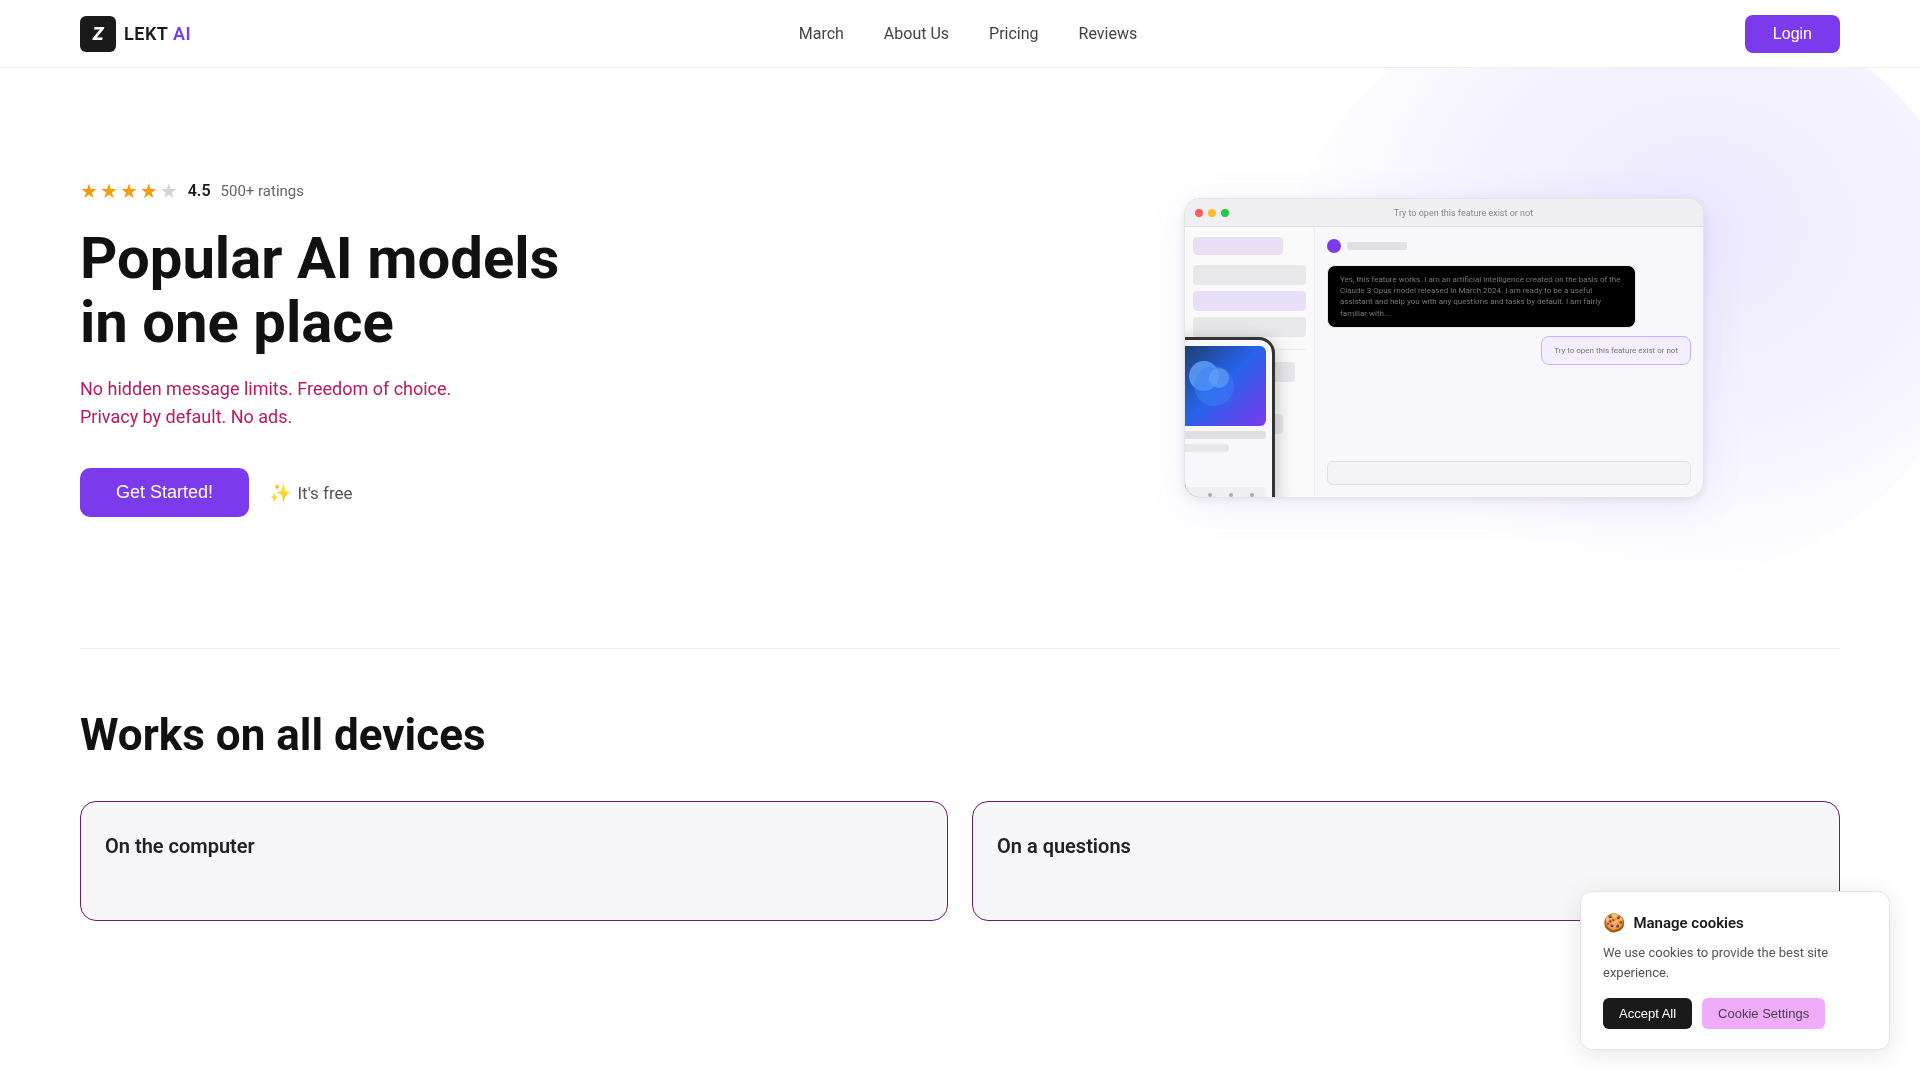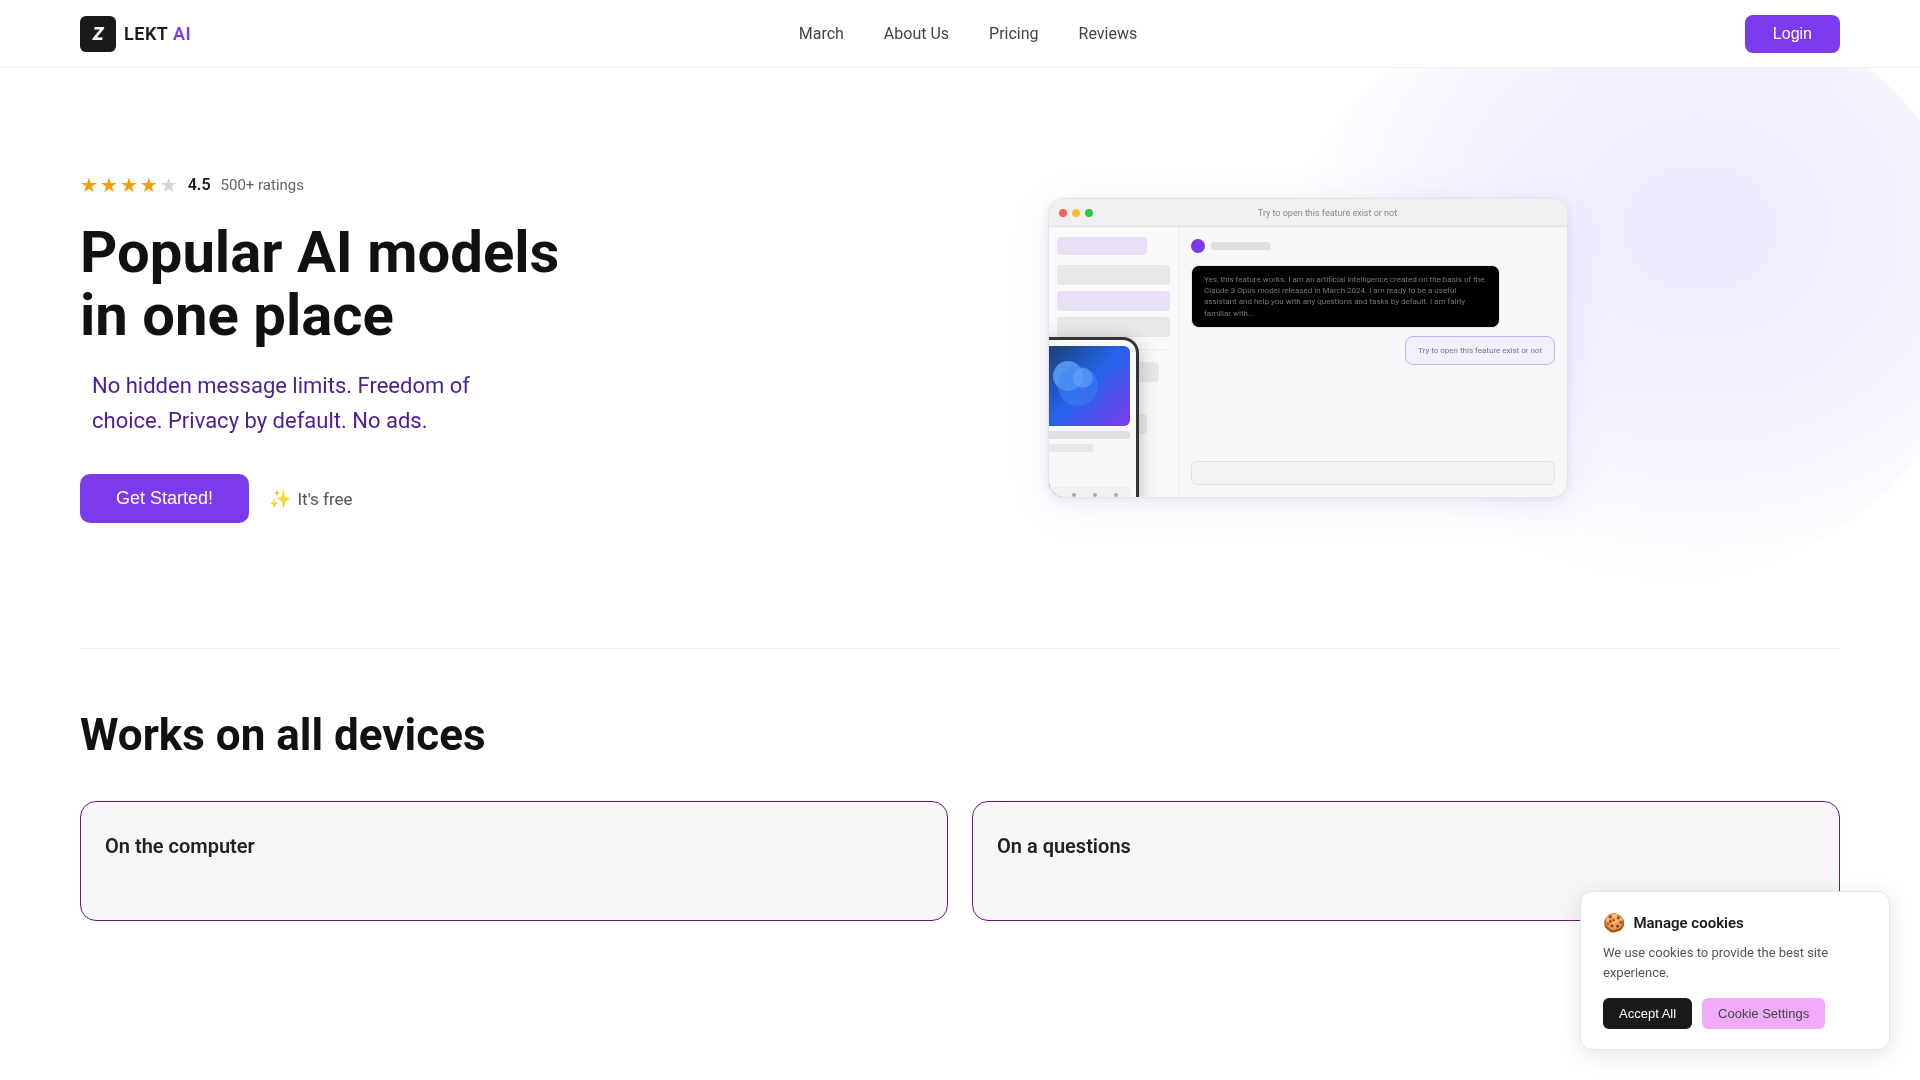--- a/index.html
+++ b/index.html
@@ -95,21 +95,21 @@
     }
     .hero-content {
       flex: 0 0 55%;
       z-index: 1;
     }
     .hero-image {
       flex: 0 0 45%;
       z-index: 1;
       display: flex;
       align-items: center;
-      justify-content: flex-start;
+      justify-content: center;
     }
 
     
     .rating-row {
       display: flex;
       align-items: center;
       gap: 10px;
       margin-bottom: 24px;
     }
     .stars {
@@ -131,26 +131,25 @@
     }
 
     .hero-title {
       font-size: 58px;
       font-weight: 700;
       line-height: 1.1;
       color: #111;
       margin-bottom: 20px;
     }
     .hero-subtitle {
-      font-size: 22px;
-      color: #4c1d95;
+      font-size: 18px;
+      color: #be185d;
       line-height: 1.6;
       margin-bottom: 36px;
       max-width: 420px;
-      margin-left: 12px;
     }
 
     .hero-cta-row {
       display: flex;
       align-items: center;
       gap: 20px;
     }
     .btn-started {
       background: #7c3aed;
       color: #fff;

